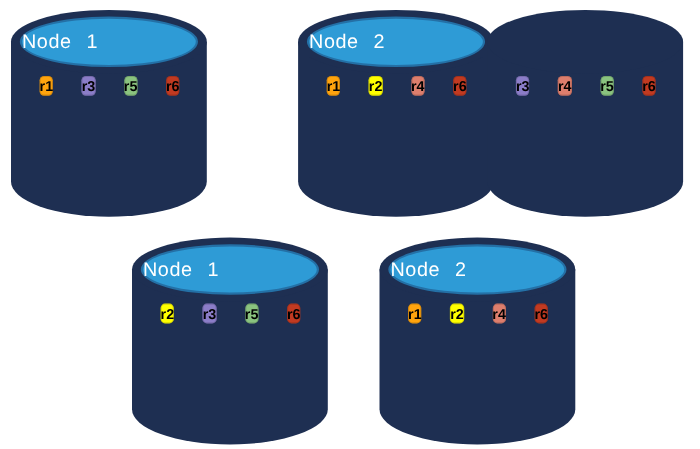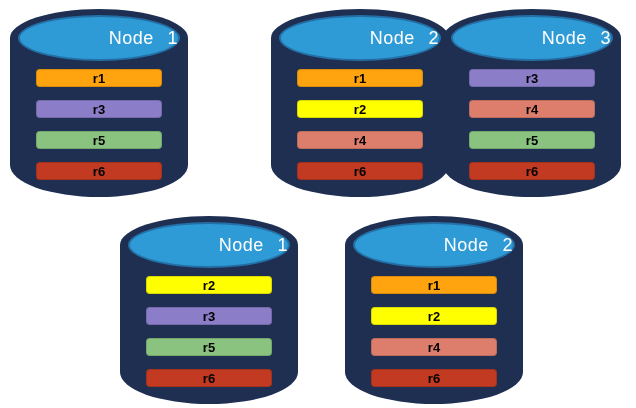--- a/index.html
+++ b/index.html
@@ -41,36 +41,36 @@
   }
   .cyl-top-face {
     position: absolute;
     left: 8px; right: 8px; top: 6px;
     height: 42px;
     background: #2E9BD6;
     border: 2px solid #2470A6;
     border-radius: 50%;
     display: flex;
     align-items: center;
-    justify-content: flex-end;
+    justify-content: flex-start;
   }
   .node-label {
     color: #FFFFFF;
     font-size: 18px;
     letter-spacing: 0.5px;
     word-spacing: 0.45em;
     white-space: nowrap;
   }
   .bars {
     position: absolute;
     left: 26px; right: 26px;
     top: 60px;
     display: flex;
-    flex-direction: column;
-    gap: 13px;
+    flex-direction: row;
+    gap: 26px;
   }
   .bar {
     height: 18px;
     border-radius: 4px;
     display: flex;
     align-items: center;
     justify-content: center;
     font-size: 13px;
     font-weight: bold;
     color: #000000;
@@ -106,23 +106,20 @@
       <div class="bar" style="background: rgb(255, 164, 14);">r1</div>
       <div class="bar" style="background: rgb(255, 255, 0);">r2</div>
       <div class="bar" style="background: rgb(221, 126, 109);">r4</div>
       <div class="bar" style="background: rgb(193, 58, 33);">r6</div>
     </div>
   </div>
 
   <div class="cylinder node-3">
     <div class="cyl-body"></div>
     <div class="cyl-top-ring"></div>
-    <div class="cyl-top-face">
-      <span class="node-label">Node 3</span>
-    </div>
     <div class="bars">
       <div class="bar" style="background: rgb(139, 125, 200);">r3</div>
       <div class="bar" style="background: rgb(221, 126, 109);">r4</div>
       <div class="bar" style="background: rgb(138, 195, 127);">r5</div>
       <div class="bar" style="background: rgb(193, 58, 33);">r6</div>
     </div>
   </div>
 
   <div class="cylinder node-4">
     <div class="cyl-body"></div>

